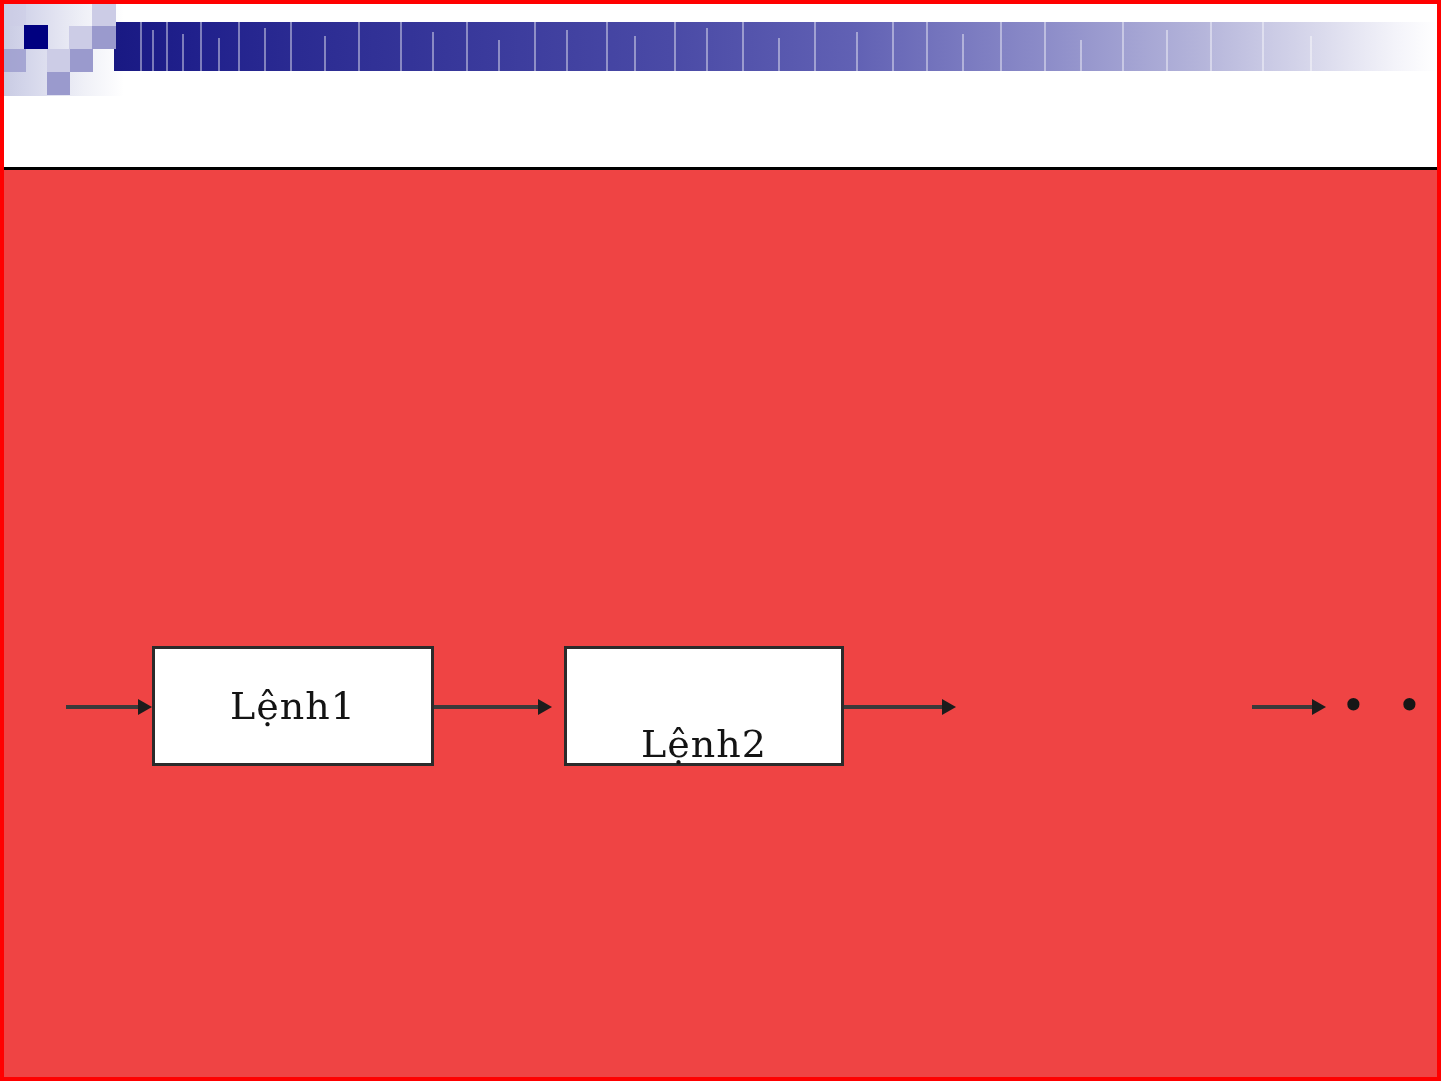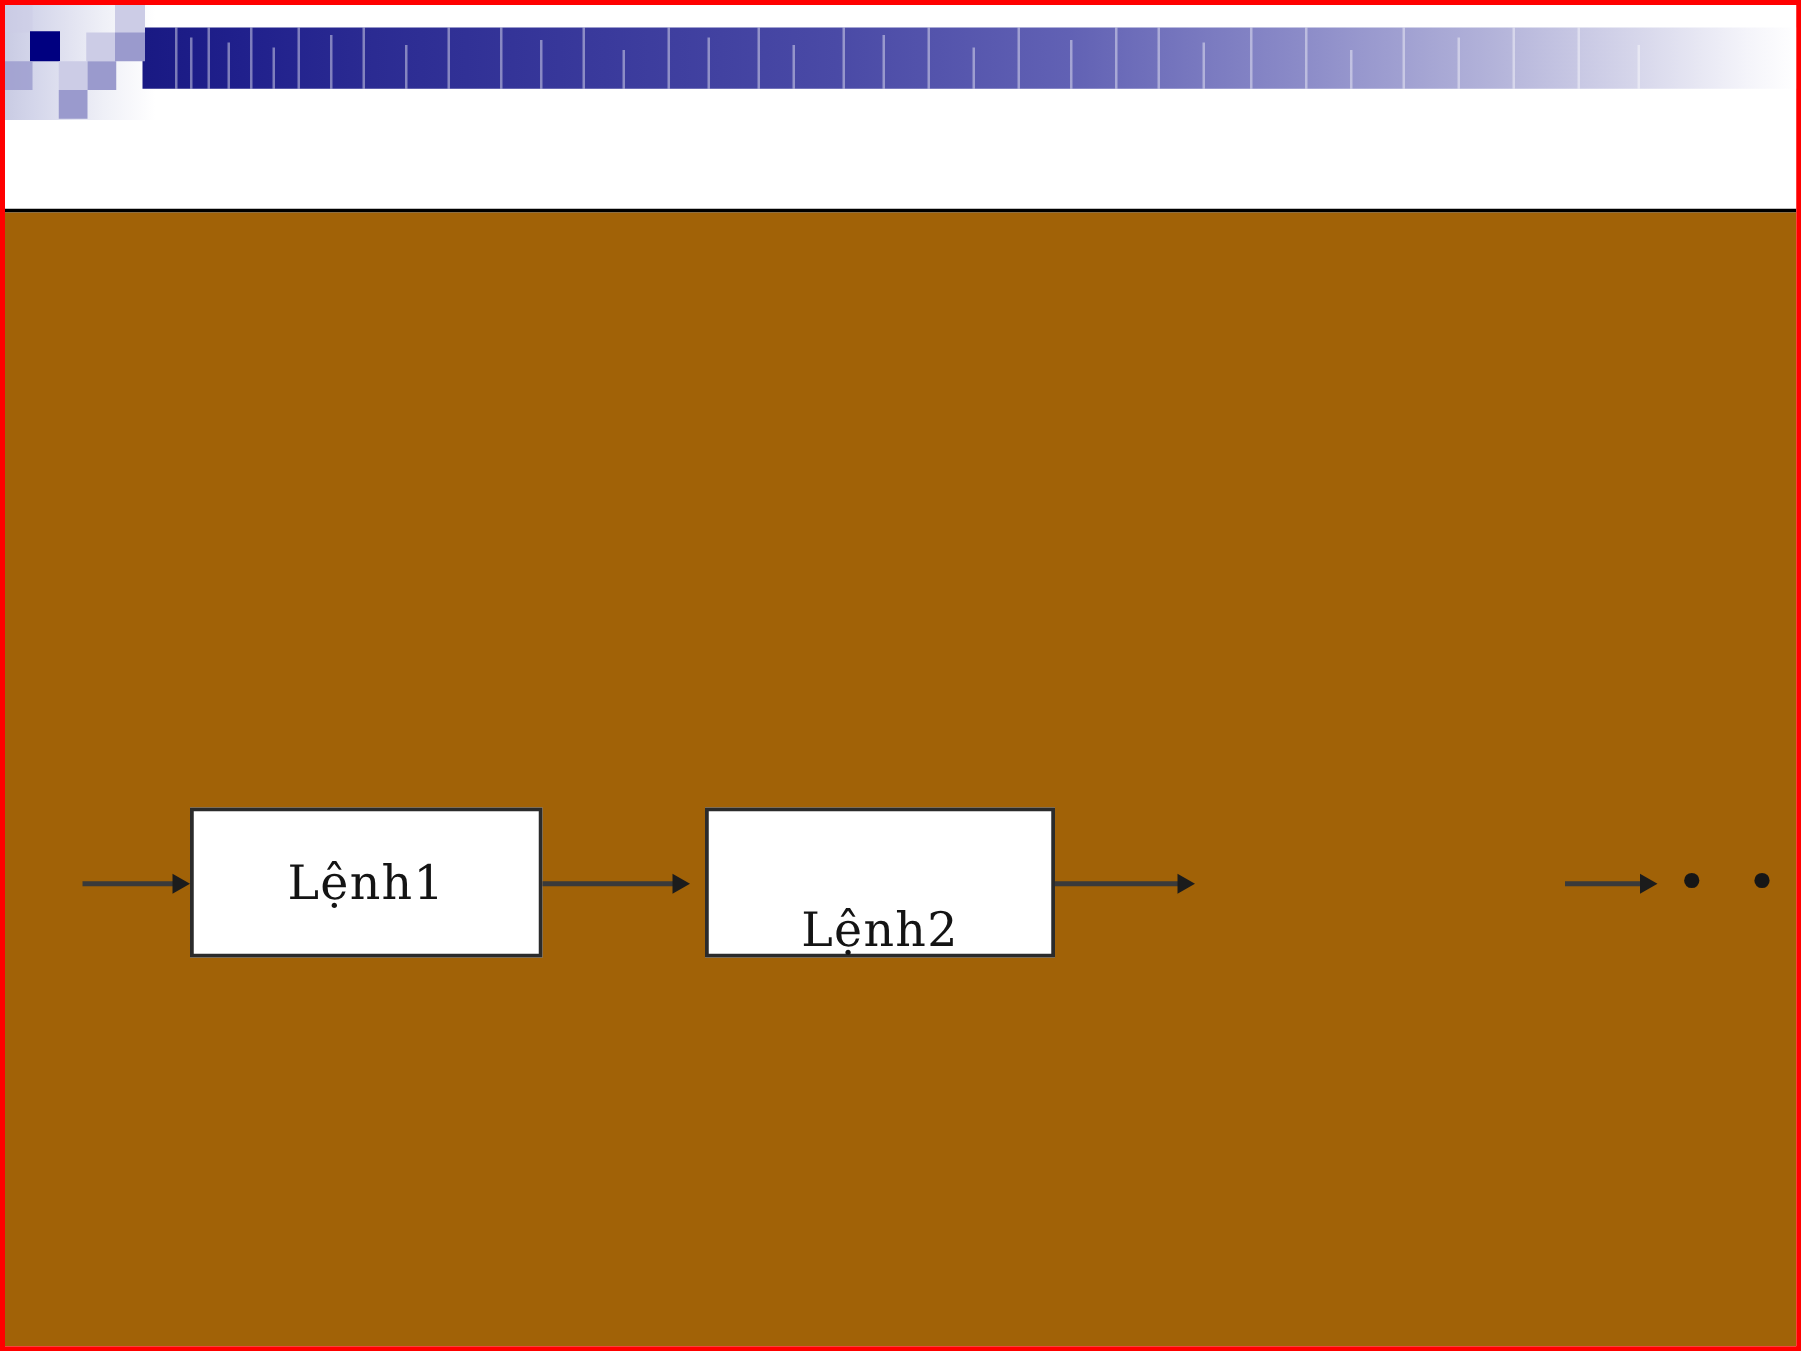--- a/index.html
+++ b/index.html
@@ -89,21 +89,21 @@
     background: #000000;
   }
 
   
   .body-area {
     position: absolute;
     left: 0;
     top: 166px;
     width: 1433px;
     height: 907px;
-    background: #a16207;
+    background: #ef4444;
   }
 
   .diagram {
     position: absolute;
     left: 0;
     top: 0;
     width: 1433px;
     height: 907px;
   }
 

